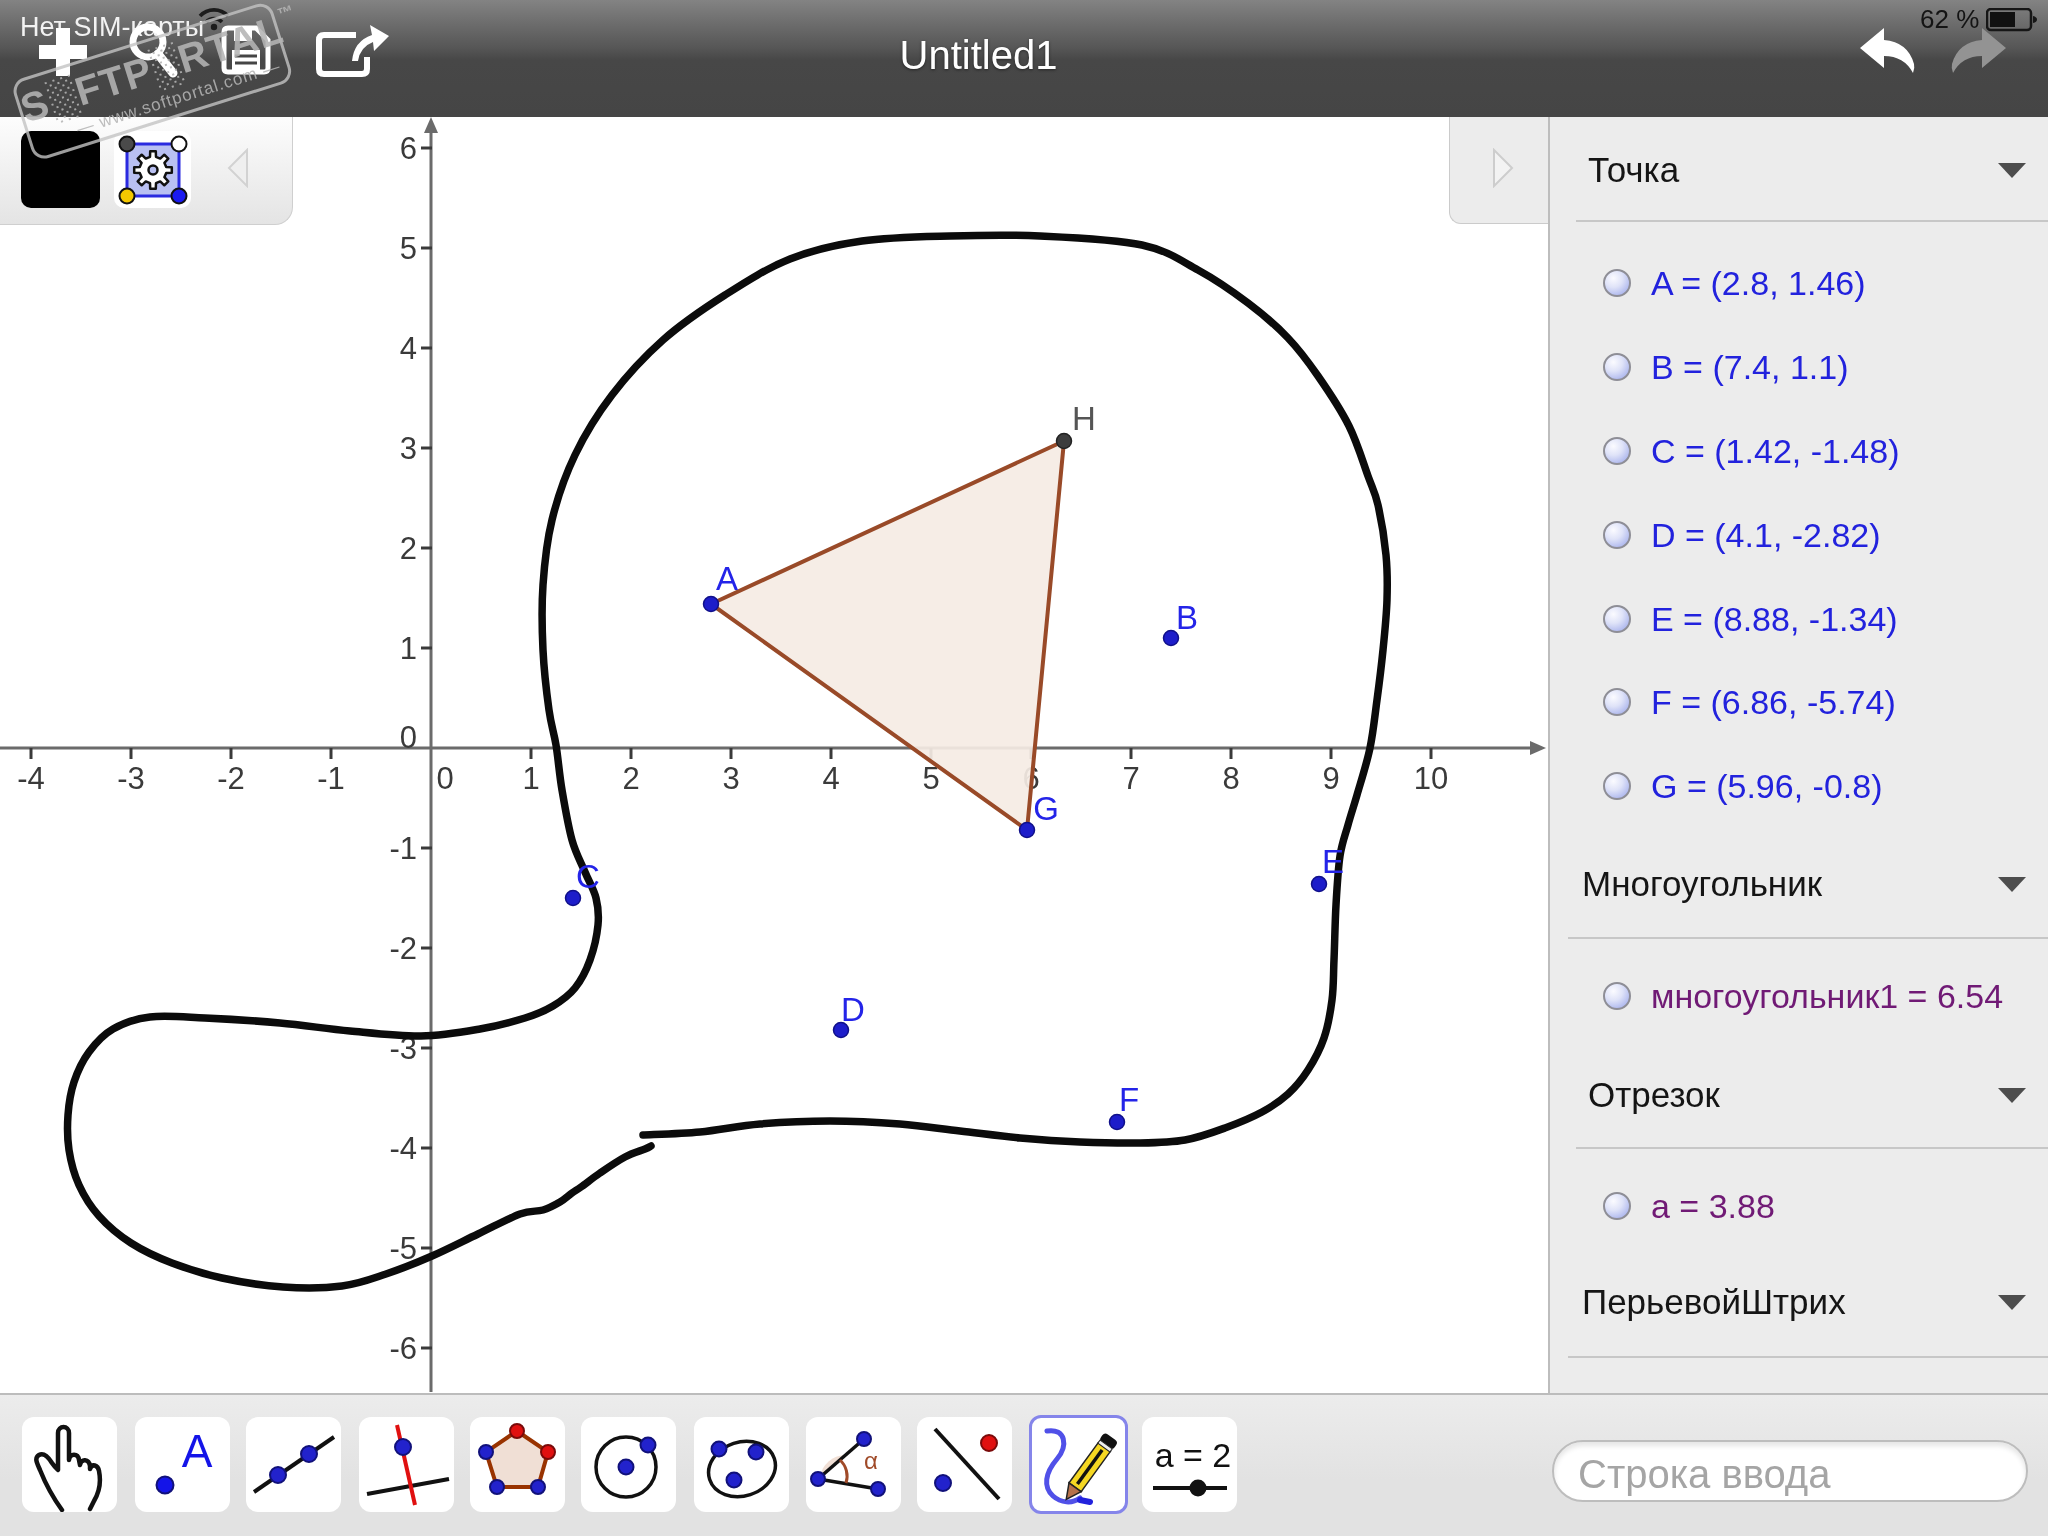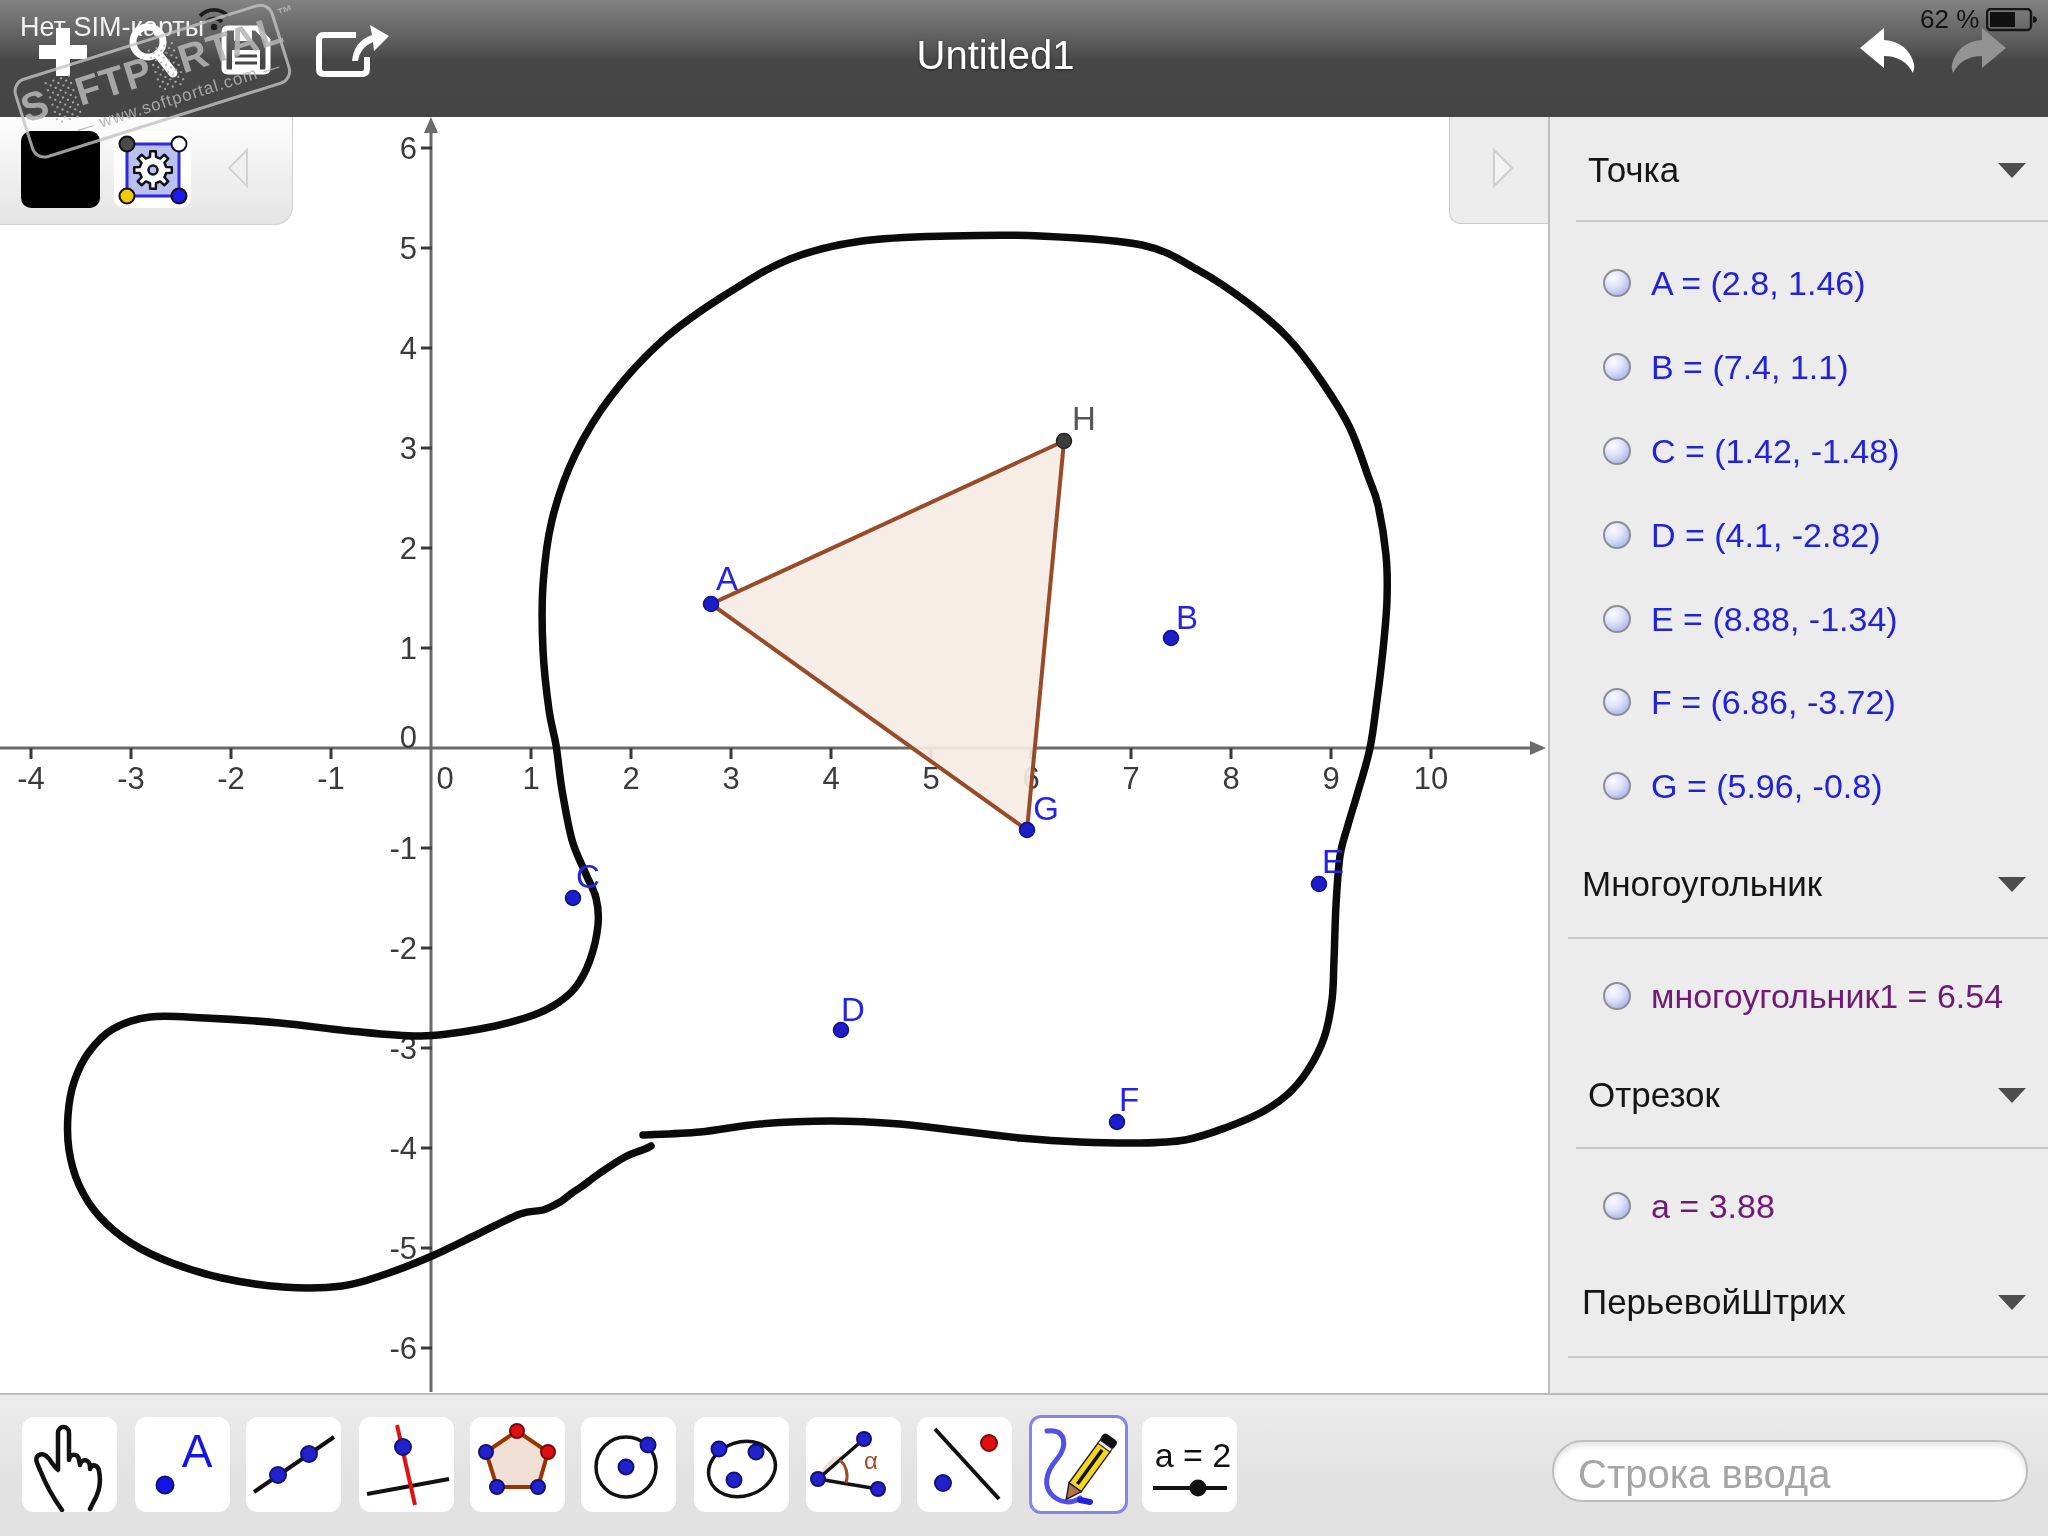--- a/index.html
+++ b/index.html
@@ -5,21 +5,21 @@
 html,body { width:2048px; height:1536px; overflow:hidden; background:#fff;
   font-family:"Liberation Sans", sans-serif; }
 #page { position:absolute; left:0; top:0; width:2048px; height:1536px; }
 .abs { position:absolute; }
 
 #topbar { position:absolute; left:0; top:0; width:2048px; height:117px;
   background:linear-gradient(#838383 0px,#6e6e6e 22px,#565656 48px,#474747 60px,#454545 117px); }
 #status-left { position:absolute; left:20px; top:12px; font-size:27px; color:#f2f2f2; }
 #time { position:absolute; left:0; top:4px; width:2048px; text-align:center; font-size:26px; color:#1c1c1c; font-weight:bold; text-shadow:0 0 4px rgba(255,255,255,0.4); }
 #batt-txt { position:absolute; left:1920px; top:4px; font-size:26px; color:#141414; }
-#title { position:absolute; left:17px; top:33px; width:1957px; text-align:center; font-size:40px; color:#fff; text-shadow:0 1px 3px rgba(0,0,0,0.5); }
+#title { position:absolute; left:0; top:33px; width:1957px; text-align:center; font-size:40px; color:#fff; text-shadow:0 1px 3px rgba(0,0,0,0.5); }
 
 #canvas { position:absolute; left:0; top:117px; width:1548px; height:1276px; background:#fff; }
 .ax { stroke:#6b6b6b; stroke-width:3; }
 .tk { stroke:#3a3a3a; stroke-width:3; }
 .al { font-size:31px; fill:#3a3a3a; font-family:"Liberation Sans",sans-serif; }
 .pl { font-size:33px; fill:#2424e8; font-family:"Liberation Sans",sans-serif; }
 .plh { font-size:33px; fill:#555; font-family:"Liberation Sans",sans-serif; }
 
 #leftbox { position:absolute; left:0; top:117px; width:293px; height:108px;
   background:linear-gradient(#fdfdfd,#e4e4e4); border-radius:0 0 18px 0;
@@ -166,21 +166,21 @@
 <div class="rowtxt blue" style="left:1651px;top:262px">A = (2.8, 1.46)</div>
 <div class="marble" style="left:1603px;top:353px"></div>
 <div class="rowtxt blue" style="left:1651px;top:346px">B = (7.4, 1.1)</div>
 <div class="marble" style="left:1603px;top:437px"></div>
 <div class="rowtxt blue" style="left:1651px;top:430px">C = (1.42, -1.48)</div>
 <div class="marble" style="left:1603px;top:521px"></div>
 <div class="rowtxt blue" style="left:1651px;top:514px">D = (4.1, -2.82)</div>
 <div class="marble" style="left:1603px;top:605px"></div>
 <div class="rowtxt blue" style="left:1651px;top:598px">E = (8.88, -1.34)</div>
 <div class="marble" style="left:1603px;top:688px"></div>
-<div class="rowtxt blue" style="left:1651px;top:681px">F = (6.86, -3.72)</div>
+<div class="rowtxt blue" style="left:1651px;top:681px">F = (6.86, -5.74)</div>
 <div class="marble" style="left:1603px;top:772px"></div>
 <div class="rowtxt blue" style="left:1651px;top:765px">G = (5.96, -0.8)</div>
 <div class="marble" style="left:1603px;top:982px"></div>
 <div class="rowtxt brown" style="left:1651px;top:975px">многоугольник1 = 6.54</div>
 <div class="marble" style="left:1603px;top:1192px"></div>
 <div class="rowtxt brown" style="left:1651px;top:1185px">a = 3.88</div>
 <div class="hdr" style="left:1588px;top:149px">Точка</div>
 <div class="hdr" style="left:1582px;top:863px">Многоугольник</div>
 <div class="hdr" style="left:1588px;top:1074px">Отрезок</div>
 <div class="hdr" style="left:1582px;top:1281px">ПерьевойШтрих</div>

